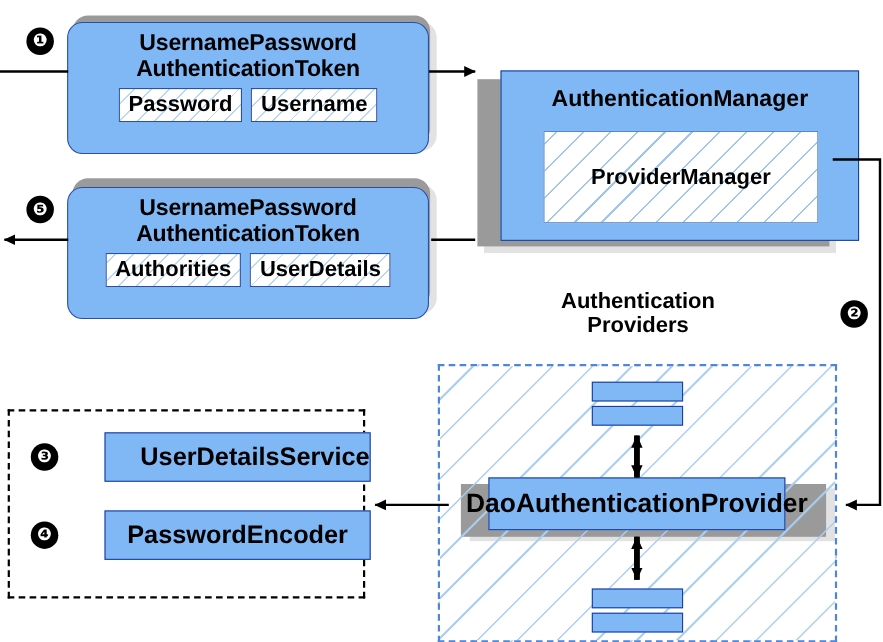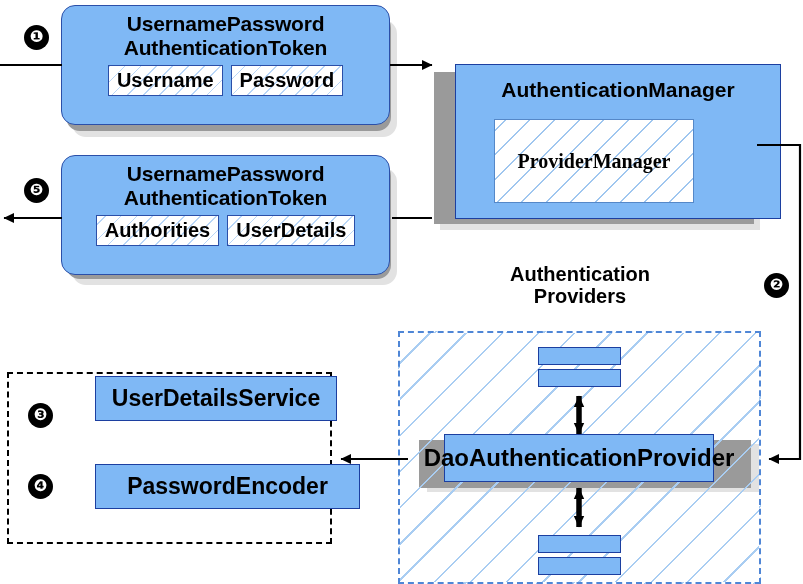--- a/index.html
+++ b/index.html
@@ -40,20 +40,21 @@
   .token-card {
     position: absolute;
     background: #7fb8f5;
     border: 1.5px solid #2b4fa8;
     border-radius: 14px;
     z-index: 3;
     display: flex;
     flex-direction: column;
     align-items: center;
     padding-top: 6px;
+    margin-top: 15px;
   }
   .token-card .card-title {
     font-size: 21px;
     font-weight: bold;
     color: #000;
     line-height: 1.12;
     text-align: center;
     letter-spacing: -0.2px;
     white-space: pre-line;
   }
@@ -223,71 +224,71 @@
   <div class="caption" id="providers-caption" style="left:468px; top:263px; width:224px;">Authentication
 Providers</div>
 
   <div class="shadow-light" style="left:72px; top:20px; width:325px; height:117px; border-radius:14px;"></div>
   <div class="shadow-dark" style="left:66px; top:14px; width:325px; height:117px; border-radius:14px;"></div>
 
   <div class="token-card" id="request-token" style="left:61px; top:5px; width:329px; height:120px;">
     <div class="card-title">UsernamePassword
 AuthenticationToken</div>
     <div class="token-slots">
+      <div class="slot">Password</div>
       <div class="slot">Username</div>
-      <div class="slot">Password</div>
     </div>
   </div>
 
   <div class="shadow-light" style="left:72px; top:168px; width:325px; height:117px; border-radius:14px;"></div>
   <div class="shadow-dark" style="left:66px; top:162px; width:325px; height:117px; border-radius:14px;"></div>
 
   <div class="token-card" id="response-token" style="left:61px; top:155px; width:329px; height:120px;">
     <div class="card-title">UsernamePassword
 AuthenticationToken</div>
     <div class="token-slots">
       <div class="slot">Authorities</div>
       <div class="slot">UserDetails</div>
     </div>
   </div>
 
   <div class="shadow-light" style="left:440px; top:78px; width:320px; height:152px;"></div>
   <div class="shadow-dark" style="left:434px; top:72px; width:320px; height:152px;"></div>
 
   <div class="box" id="auth-manager-box" style="left:431px; top:64px; width:326px; height:155px;">
     <div class="am-title">AuthenticationManager</div>
-    <div class="hatch-box" style="position:absolute; left:38px; top:54px; width:200px; height:84px;font-family:Liberation Serif, serif;">
+    <div class="hatch-box" style="position:absolute; left:38px; top:54px; width:250px; height:84px;">
       <span>ProviderManager</span>
     </div>
   </div>
 
   <div class="mini-bar" style="left:538px; top:347px; width:83px; height:18px;"></div>
   <div class="mini-bar" style="left:538px; top:369px; width:83px; height:18px;"></div>
 
   <div class="shadow-light" style="left:427px; top:444px; width:332px; height:48px;"></div>
   <div class="shadow-dark" style="left:419px; top:440px; width:332px; height:48px;"></div>
 
   <div class="box" id="dao-provider" style="left:420px; top:434px; width:270px; height:48px; font-size:24px;">
     <span>DaoAuthenticationProvider</span>
   </div>
 
   <div class="mini-bar" style="left:538px; top:535px; width:83px; height:18px;"></div>
   <div class="mini-bar" style="left:538px; top:557px; width:83px; height:18px;"></div>
 
   <div class="shadow-light" style="left:62px; top:408px; width:244px; height:45px;"></div>
   <div class="shadow-dark" style="left:68px; top:403px; width:244px; height:45px;"></div>
 
-  <div class="box" id="user-details-service" style="left:71px; top:376px; width:242px; height:45px; font-size:23px;">
+  <div class="box" id="user-details-service" style="left:71px; top:393px; width:242px; height:45px; font-size:23px;justify-content:flex-end;">
     <span>UserDetailsService</span>
   </div>
 
   <div class="shadow-light" style="left:62px; top:479px; width:244px; height:45px;"></div>
   <div class="shadow-dark" style="left:68px; top:474px; width:244px; height:45px;"></div>
 
-  <div class="box" id="password-encoder" style="left:71px; top:464px; width:265px; height:45px; font-size:23px;">
+  <div class="box" id="password-encoder" style="left:71px; top:464px; width:242px; height:45px; font-size:23px;">
     <span>PasswordEncoder</span>
   </div>
 
   <div class="step-badge" style="left:24px; top:25px;">❶</div>
 
   <div class="step-badge" style="left:764px; top:273px;">❷</div>
 
   <div class="step-badge" style="left:28px; top:403px;">❸</div>
 
   <div class="step-badge" style="left:28px; top:474px;">❹</div>

